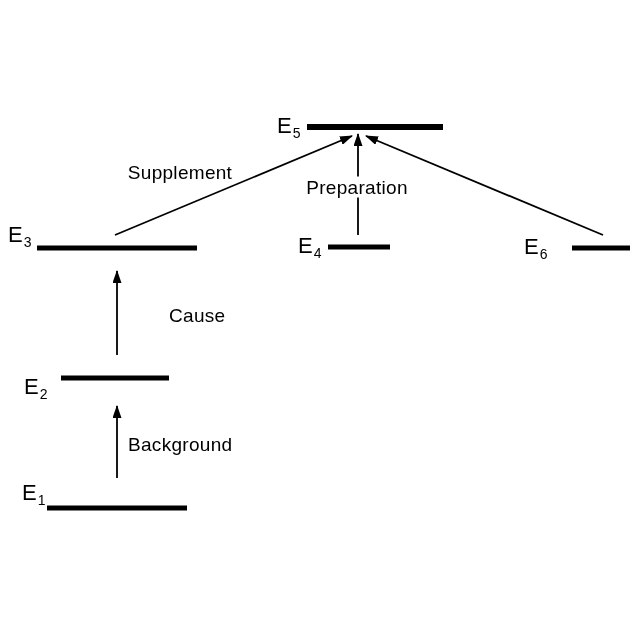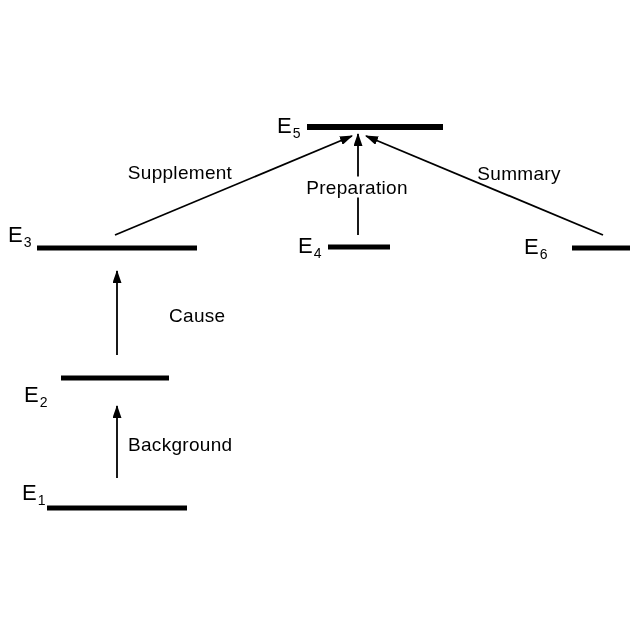--- a/index.html
+++ b/index.html
@@ -54,24 +54,23 @@
       <line x1="603" y1="235" x2="366" y2="136" stroke="#000000" stroke-width="1.8" marker-end="url(#arrowhead)"></line>
       <line x1="47" y1="508" x2="187" y2="508" stroke="#000000" stroke-width="5"></line>
       <line x1="61" y1="378" x2="169" y2="378" stroke="#000000" stroke-width="5"></line>
       <line x1="37" y1="248" x2="197" y2="248" stroke="#000000" stroke-width="5"></line>
       <line x1="328" y1="247" x2="390" y2="247" stroke="#000000" stroke-width="5"></line>
       <line x1="307" y1="127" x2="443" y2="127" stroke="#000000" stroke-width="6"></line>
       <line x1="572" y1="248" x2="630" y2="248" stroke="#000000" stroke-width="5"></line>
     </svg>
 
   <div class="node-label" style="left: 22px; top: 494px;"><span>E</span><span class="sub">1</span></div>
-  <div class="node-label" style="left: 24px; top: 396px; text-align: center;"><span>E</span><span class="sub">2</span></div>
+  <div class="node-label" style="left: 24px; top: 388px; text-align: center;"><span>E</span><span class="sub">2</span></div>
   <div class="node-label" style="left: 8px; top: 236px;"><span>E</span><span class="sub">3</span></div>
   <div class="node-label" style="left: 298px; top: 247px;"><span>E</span><span class="sub">4</span></div>
   <div class="node-label" style="left: 277px; top: 127px;"><span>E</span><span class="sub">5</span></div>
   <div class="node-label" style="left: 524px; top: 248px;"><span>E</span><span class="sub">6</span></div>
 
   <div class="edge-label anchor-left" style="left: 128px; top: 444px;">Background</div>
   <div class="edge-label anchor-left" style="left: 130px; top: 315px; margin-left: 39px;">Cause</div>
   <div class="edge-label anchor-center" style="left: 180px; top: 172px;">Supplement</div>
   <div class="edge-label anchor-center masked" style="left: 357px; top: 187px;">Preparation</div>
-  <div class="edge-label anchor-center" style="left: 519px; top: 173px;">Summary</div>
 </div>
 
 </body></html>

